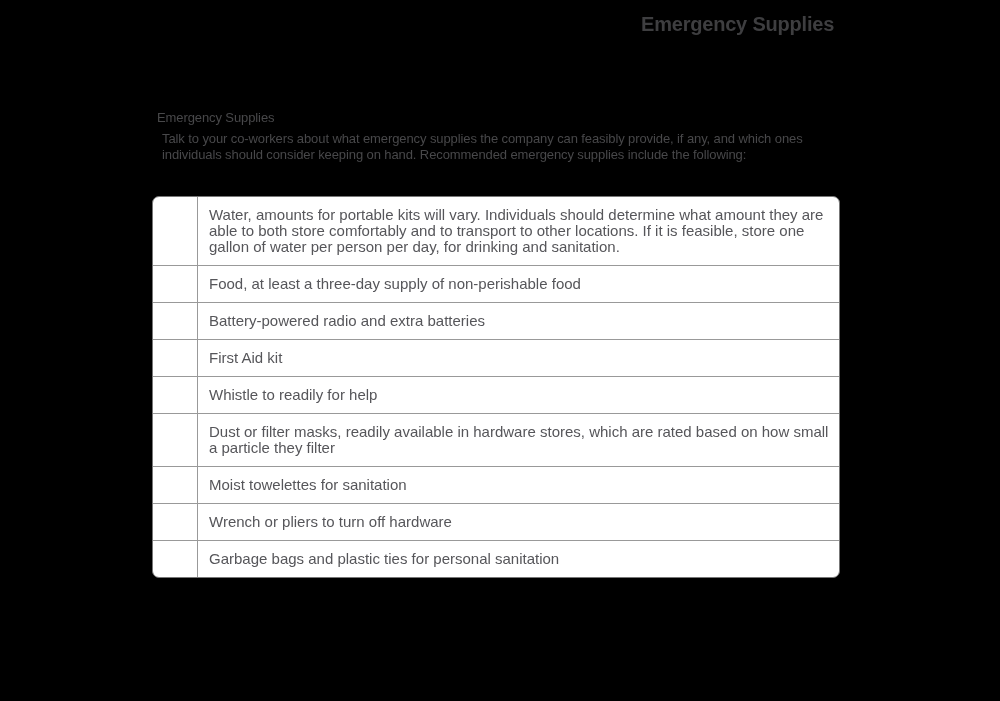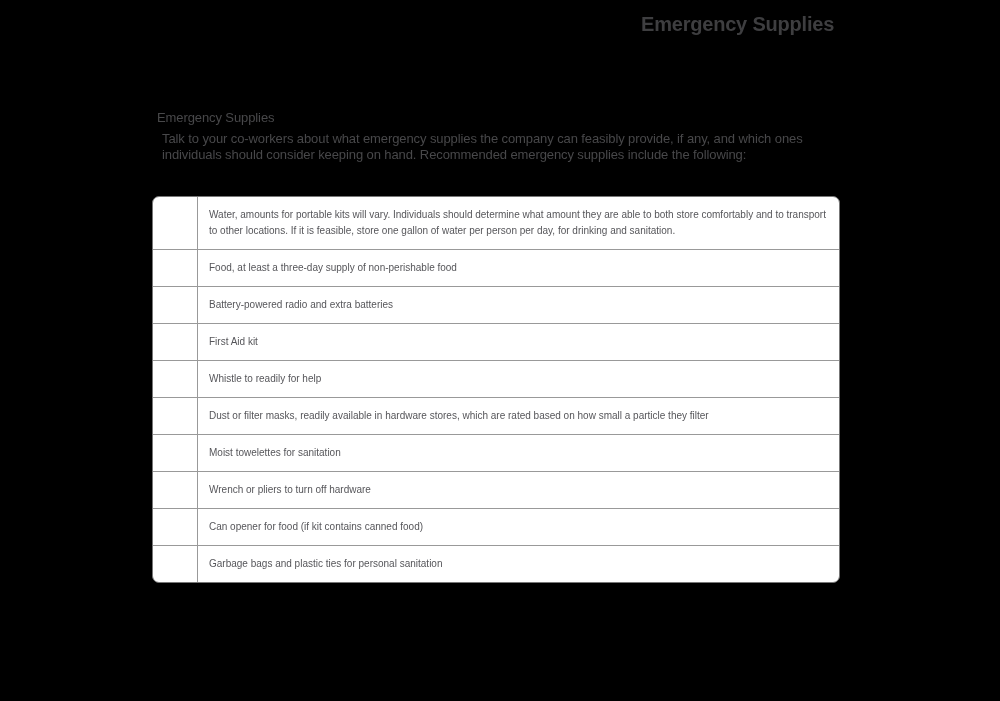--- a/index.html
+++ b/index.html
@@ -60,21 +60,21 @@
     border-bottom: none;
   }
   .cell-check {
     width: 44px;
     flex: 0 0 44px;
     border-right: 1px solid #999999;
   }
   .cell-text {
     flex: 1 1 auto;
     padding: 10px 8px 10px 11px;
-    font-size: 10px;
+    font-size: 15px;
     line-height: 16px;
     color: #56565a;
   }
 </style>
 </head>
 <body>
 
 <div class="page-title">Emergency Supplies</div>
 
 <div class="intro">
@@ -110,19 +110,15 @@
   <div class="trow">
     <div class="cell-check"></div>
     <div class="cell-text">Moist towelettes for sanitation</div>
   </div>
   <div class="trow">
     <div class="cell-check"></div>
     <div class="cell-text">Wrench or pliers to turn off hardware</div>
   </div>
   <div class="trow">
     <div class="cell-check"></div>
-    <div class="cell-text">Can opener for food (if kit contains canned food)</div>
-  </div>
-  <div class="trow">
-    <div class="cell-check"></div>
     <div class="cell-text">Garbage bags and plastic ties for personal sanitation</div>
   </div>
 </div>
 
 </body></html>

